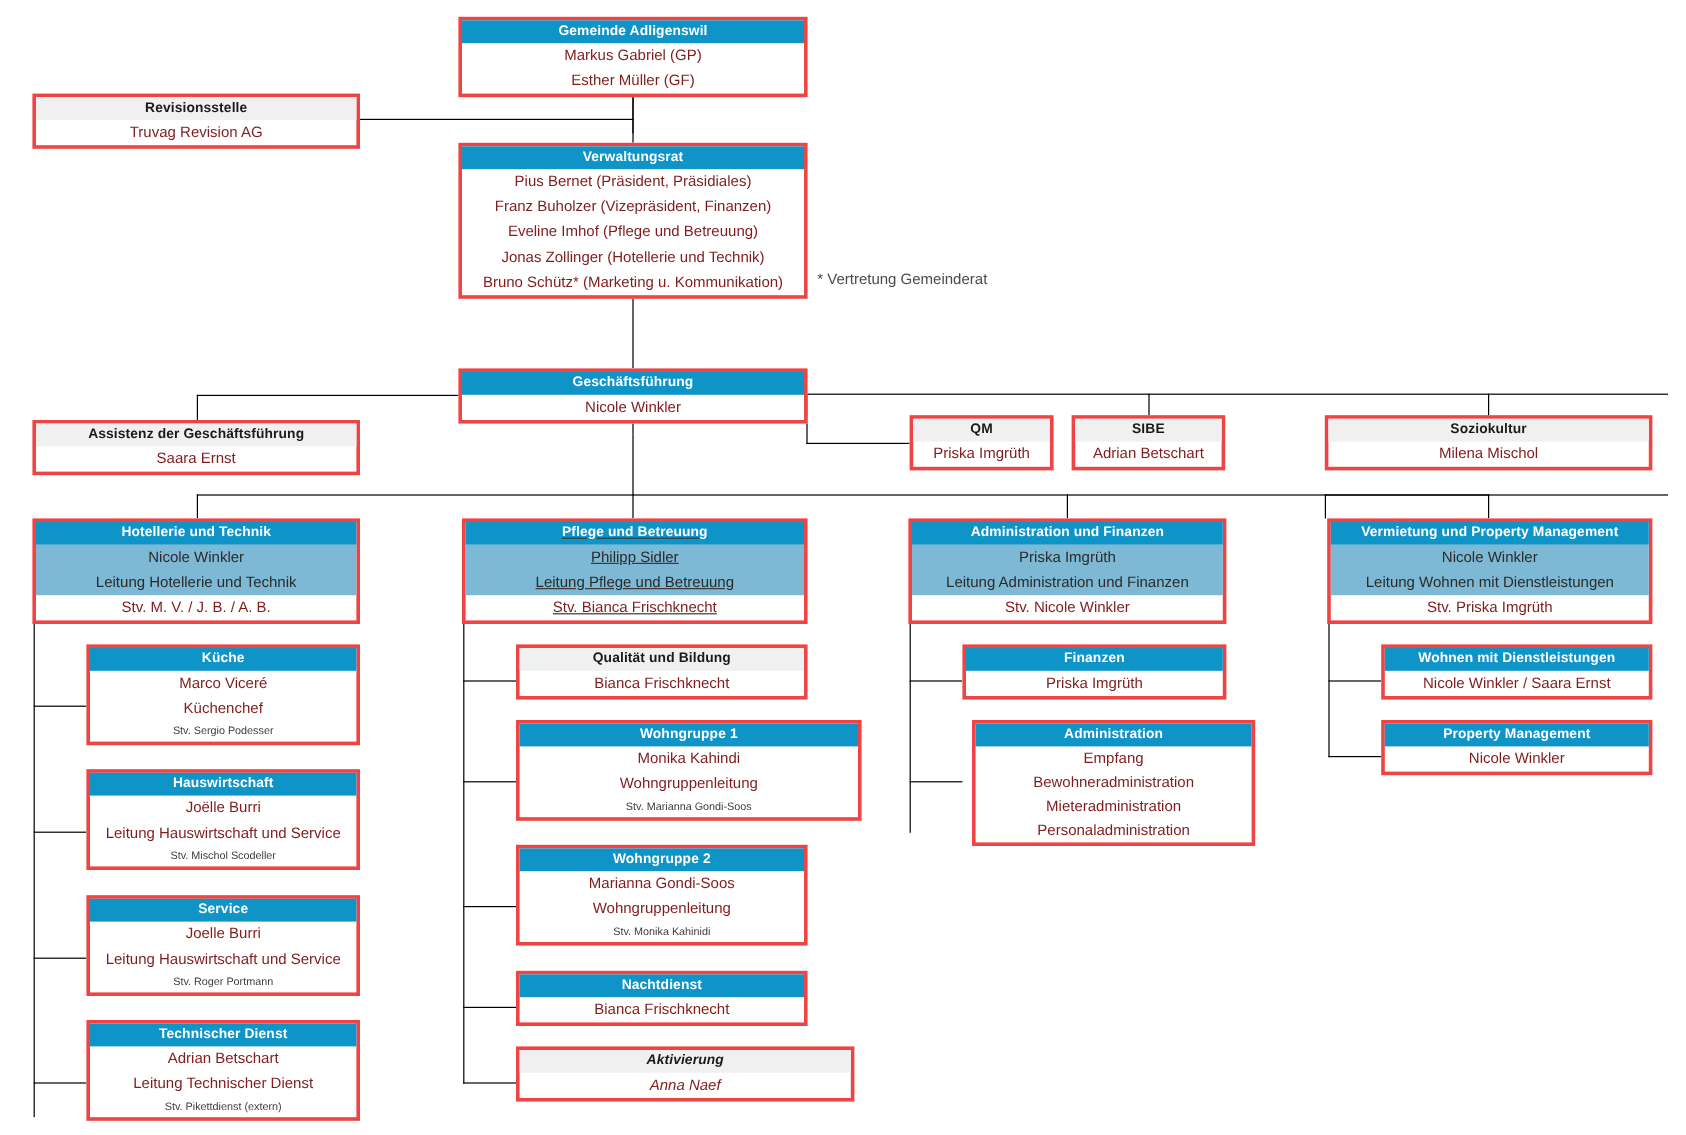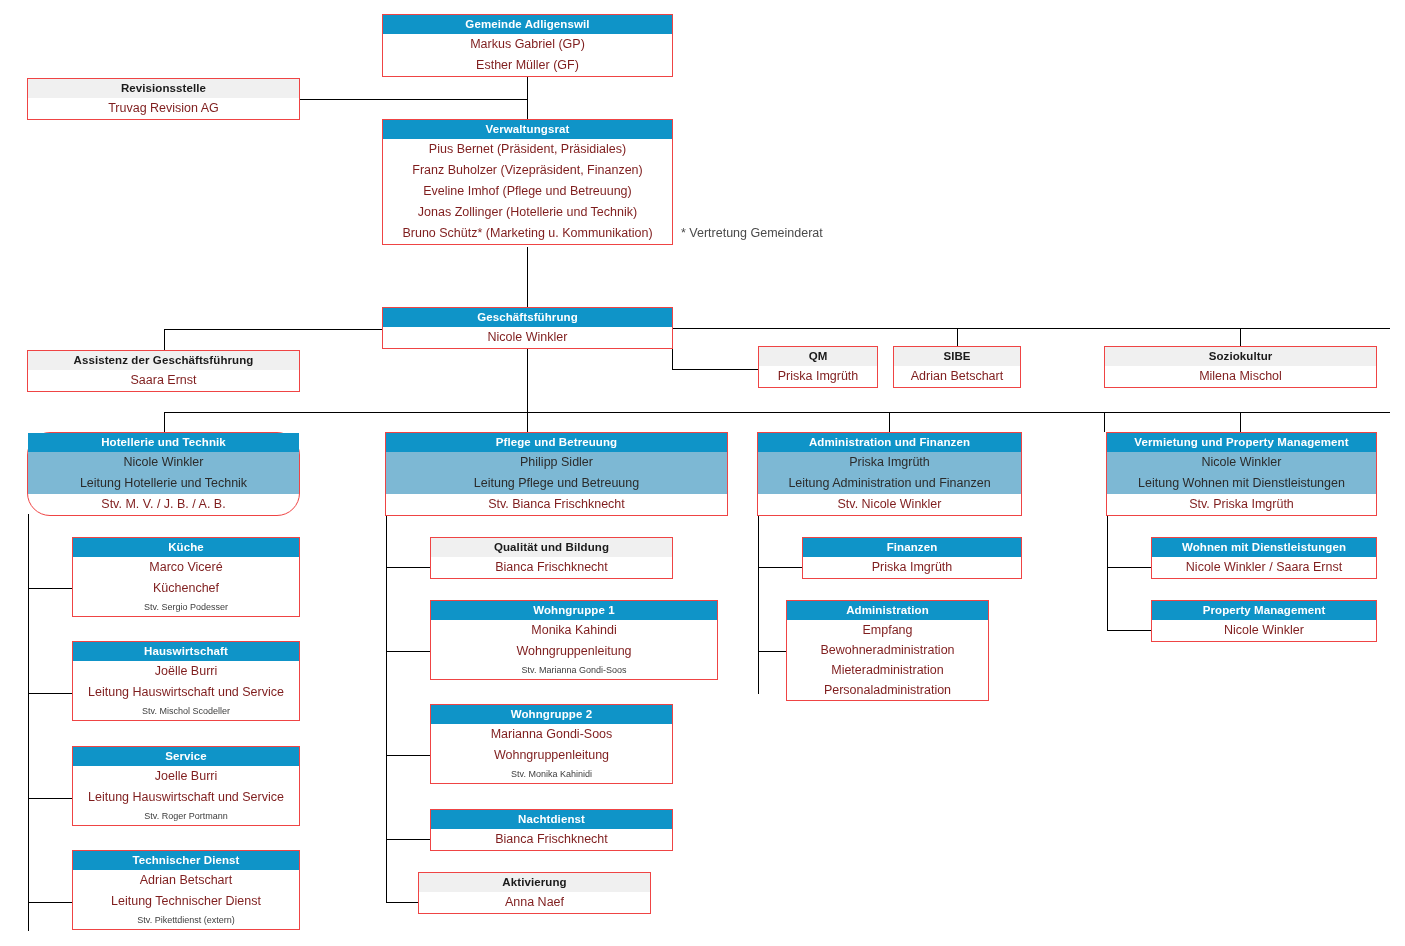--- a/index.html
+++ b/index.html
@@ -24,21 +24,21 @@
   .ln {
     position: absolute;
     background: #000000;
   }
   .ln.h { height: 1px; }
   .ln.v { width: 1px; }
 
   
   .box {
     position: absolute;
-    border: 1px solid #ef4444;
+    border: 3px solid #ef4444;
     background: #ffffff;
     box-sizing: border-box;
     z-index: 3;
   }
   .hdr {
     text-align: center;
     font-weight: bold;
     font-size: 11.5px;
     line-height: 19px;
     height: 19px;
@@ -181,21 +181,21 @@
   <div class="box" style="left:893px; top:346px; width:128px;">
     <div class="hdr grey">SIBE</div>
     <div class="row">Adrian Betschart</div>
   </div>
 
   <div class="box" style="left:1104px; top:346px; width:273px;">
     <div class="hdr grey">Soziokultur</div>
     <div class="row">Milena Mischol</div>
   </div>
 
-  <div class="box" style="left:27px; top:432px; width:273px;border-radius:23px;">
+  <div class="box" style="left:27px; top:432px; width:273px;">
     <div class="hdr blue">Hotellerie und Technik</div>
     <div class="row lt">Nicole Winkler</div>
     <div class="row lt">Leitung Hotellerie und Technik</div>
     <div class="row">Stv. M. V. / J. B. / A. B.</div>
   </div>
 
   <div class="box" style="left:72px; top:537px; width:228px;">
     <div class="hdr blue">Küche</div>
     <div class="row">Marco Viceré</div>
     <div class="row">Küchenchef</div>
@@ -216,21 +216,21 @@
     <div class="row sm">Stv. Roger Portmann</div>
   </div>
 
   <div class="box" style="left:72px; top:850px; width:228px;">
     <div class="hdr blue">Technischer Dienst</div>
     <div class="row">Adrian Betschart</div>
     <div class="row">Leitung Technischer Dienst</div>
     <div class="row sm">Stv. Pikettdienst (extern)</div>
   </div>
 
-  <div class="box" style="left:385px; top:432px; width:343px;">
+  <div class="box" style="left:385px; top:432px; width:288px;text-decoration:underline;">
     <div class="hdr blue">Pflege und Betreuung</div>
     <div class="row lt">Philipp Sidler</div>
     <div class="row lt">Leitung Pflege und Betreuung</div>
     <div class="row">Stv. Bianca Frischknecht</div>
   </div>
 
   <div class="box" style="left:430px; top:537px; width:243px;">
     <div class="hdr grey">Qualität und Bildung</div>
     <div class="row">Bianca Frischknecht</div>
   </div>
@@ -247,38 +247,38 @@
     <div class="row">Marianna Gondi-Soos</div>
     <div class="row">Wohngruppenleitung</div>
     <div class="row sm">Stv. Monika Kahinidi</div>
   </div>
 
   <div class="box" style="left:430px; top:809px; width:243px;">
     <div class="hdr blue">Nachtdienst</div>
     <div class="row">Bianca Frischknecht</div>
   </div>
 
-  <div class="box" style="left:418px; top:872px; width:233px;">
+  <div class="box" style="left:430px; top:872px; width:282px;font-style:italic;">
     <div class="hdr grey">Aktivierung</div>
     <div class="row">Anna Naef</div>
   </div>
 
   <div class="box" style="left:757px; top:432px; width:265px;">
     <div class="hdr blue">Administration und Finanzen</div>
     <div class="row lt">Priska Imgrüth</div>
     <div class="row lt">Leitung Administration und Finanzen</div>
     <div class="row">Stv. Nicole Winkler</div>
   </div>
 
   <div class="box" style="left:802px; top:537px; width:220px;">
     <div class="hdr blue">Finanzen</div>
     <div class="row">Priska Imgrüth</div>
   </div>
 
-  <div class="box" style="left:786px; top:600px; width:203px;">
+  <div class="box" style="left:810px; top:600px; width:236px;">
     <div class="hdr blue">Administration</div>
     <div class="row compact">Empfang</div>
     <div class="row compact">Bewohneradministration</div>
     <div class="row compact">Mieteradministration</div>
     <div class="row compact">Personaladministration</div>
   </div>
 
   <div class="box" style="left:1106px; top:432px; width:271px;">
     <div class="hdr blue">Vermietung und Property Management</div>
     <div class="row lt">Nicole Winkler</div>

